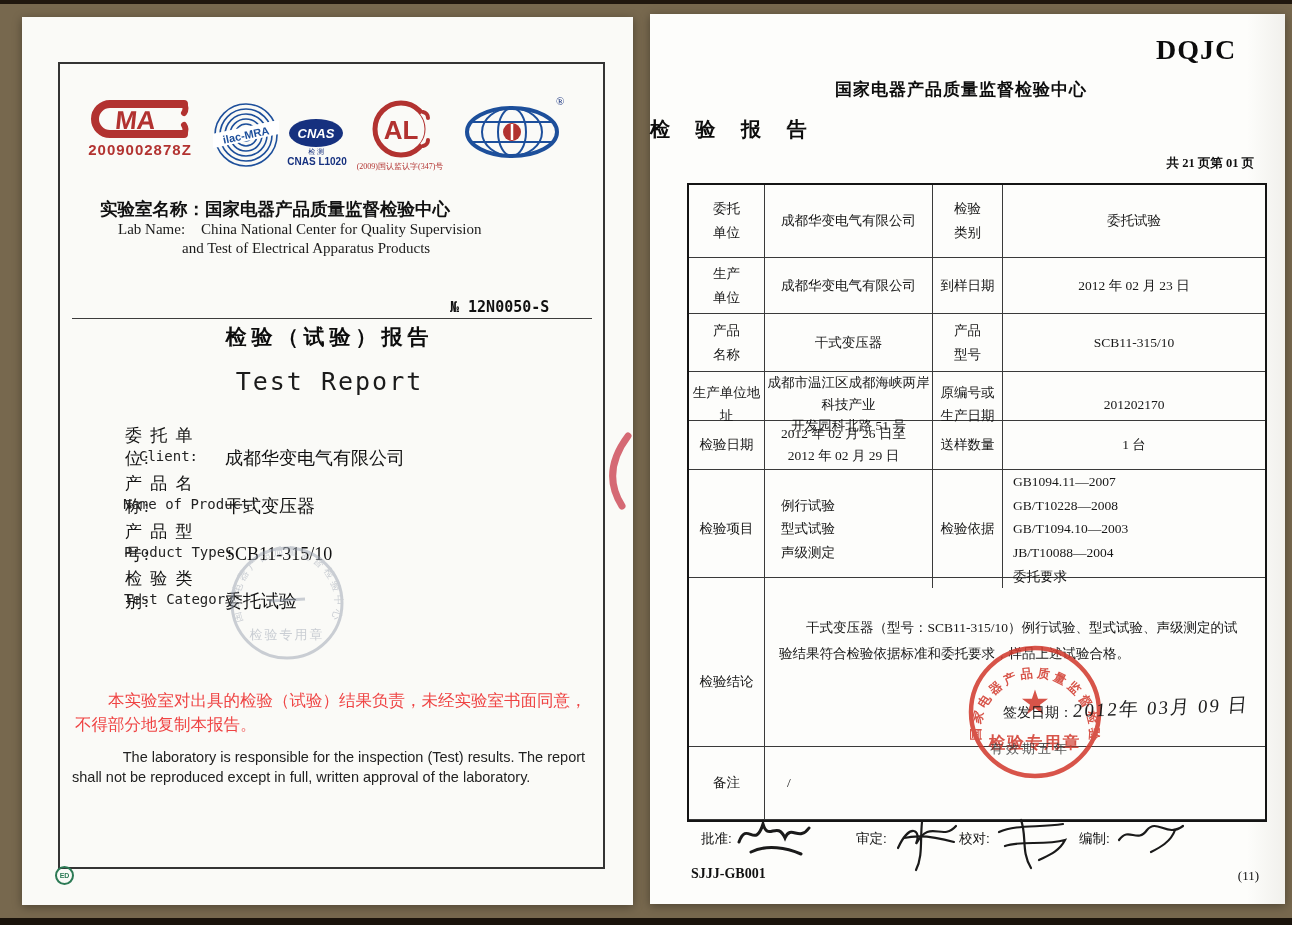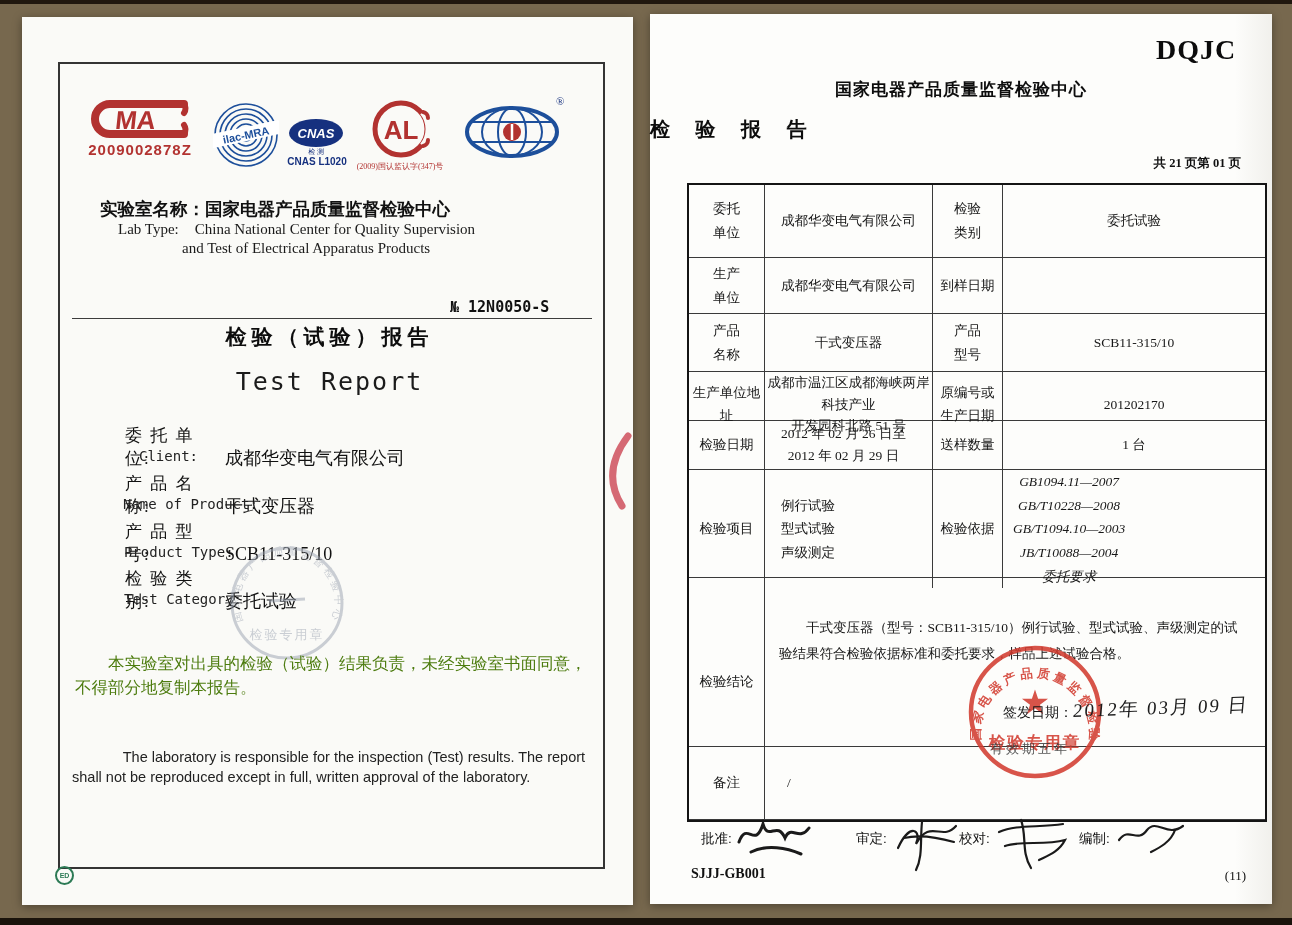--- a/index.html
+++ b/index.html
@@ -2,60 +2,60 @@
 <html><head>
 <meta charset="utf-8">
 <style>
   html,body{margin:0;padding:0;}
   body{width:1292px;height:925px;overflow:hidden;background:#77684e;font-family:"Liberation Serif",serif;}
   .sheet{position:relative;width:1292px;height:925px;background:#77684e;}
   .strip-top{position:absolute;left:0;top:0;width:100%;height:4px;background:#20170e;}
   .strip-bottom{position:absolute;left:0;bottom:0;width:100%;height:7px;background:#1a130b;}
   .page{position:absolute;box-shadow:0 2px 9px rgba(0,0,0,.35);}
   #page-left{left:22px;top:17px;width:611px;height:888px;background:#fafaf7;}
-  #page-right{left:650px;top:14px;width:622px;height:890px;background:linear-gradient(90deg,#fdfdfb 94%,#f1f0ec);}
+  #page-right{left:650px;top:14px;width:622px;height:890px;background:linear-gradient(90deg,#fdfdfb 94%,#f1f0ec);padding-left:13px;}
   .abs{position:absolute;}
   
   .frame{position:absolute;left:36px;top:45px;width:543px;height:803px;border:2px solid #343434;}
   .cma-code{position:absolute;left:56px;top:124px;width:124px;text-align:center;font-family:"Liberation Sans",sans-serif;font-weight:bold;font-size:15px;letter-spacing:1px;color:#b23230;}
   .cnas-sub{position:absolute;left:265px;top:130px;width:58px;text-align:center;font-size:7px;color:#16317f;}
   .cnas-code{position:absolute;left:255px;top:139px;width:80px;text-align:center;font-family:"Liberation Sans",sans-serif;font-weight:bold;font-size:10px;color:#16317f;}
   .cal-code{position:absolute;left:318px;top:144px;width:120px;text-align:center;font-size:8px;color:#b23230;}
   .globe-reg{position:absolute;left:534px;top:78px;font-size:11px;color:#16317f;}
   .labname-cn{position:absolute;left:78px;top:180px;width:480px;font-family:"Liberation Sans",sans-serif;font-weight:bold;font-size:17.5px;color:#111;}
   .labname-en1{position:absolute;left:96px;top:204px;font-size:15px;color:#1a1a1a;}
   .labname-en1 .gap{display:inline-block;width:16px;}
   .labname-en2{position:absolute;left:160px;top:223px;font-size:15px;color:#1a1a1a;}
   .report-no-left{position:absolute;left:428px;top:281px;font-family:"DejaVu Sans Mono",monospace;font-weight:bold;font-size:15px;color:#111;}
   .rule{position:absolute;left:50px;top:301px;width:520px;border-top:1.5px solid #3c3c3c;}
   .title-cn{position:absolute;left:36px;top:306px;width:543px;text-align:center;font-weight:bold;font-size:21px;letter-spacing:5px;color:#0d0d0d;}
   .title-en{position:absolute;left:36px;top:350px;width:543px;text-align:center;font-family:"DejaVu Sans Mono",monospace;font-size:25px;letter-spacing:2px;color:#1b1b1b;}
   .field-cn{position:absolute;left:103px;font-size:17px;color:#111;}
   .field-cn .flabel{display:inline-block;width:100px;letter-spacing:2px;}
   .field-cn .fval{font-size:18px;}
   .field-en{position:absolute;font-family:"DejaVu Sans Mono",monospace;font-size:14px;color:#222;}
-  .disc-cn{position:absolute;left:53px;top:635px;width:516px;font-size:16.5px;line-height:1.45;color:#4d7c0f;text-indent:2em;}
+  .disc-cn{position:absolute;left:53px;top:672px;width:516px;font-size:16.5px;line-height:1.45;color:#ef4444;text-indent:2em;}
   .disc-en{position:absolute;left:50px;top:731px;width:522px;font-family:"Liberation Sans",sans-serif;font-size:14.5px;line-height:1.35;color:#222;text-indent:3.5em;}
   .press-mark{position:absolute;left:33px;top:849px;width:15px;height:15px;border:2px solid #2c7a55;border-radius:50%;color:#2c7a55;font-size:7px;font-weight:bold;display:flex;align-items:center;justify-content:center;font-family:"Liberation Sans",sans-serif;}
   .ghost-stamp{position:absolute;left:203px;top:524px;opacity:.5;}
   .red-arc{position:absolute;left:576px;top:415px;}
   
   .dqjc{position:absolute;left:506px;top:20px;font-family:"Liberation Serif",serif;font-weight:600;font-size:28px;letter-spacing:1px;color:#0c0c0c;}
   .org-name{position:absolute;left:0;top:64px;width:622px;text-align:center;font-family:"Liberation Sans",sans-serif;font-weight:bold;font-size:17px;letter-spacing:1px;color:#0d0d0d;}
   .rp-title{position:absolute;left:0;top:102px;width:646px;text-align:left;font-family:"Liberation Sans",sans-serif;font-weight:bold;font-size:20px;letter-spacing:10px;color:#0d0d0d;}
   .no-row-left{position:absolute;left:41px;top:140px;font-weight:bold;font-size:12.5px;color:#111;margin-top:48px;}
   .no-row-right{position:absolute;right:31px;top:141px;font-weight:bold;font-size:12.5px;color:#111;}
   .rtable{position:absolute;left:37px;top:169px;width:576px;border:2px solid #141414;background:#fdfdfb;}
   .trow{display:grid;grid-template-columns:76px 168px 70px 262px;border-bottom:1px solid #3a3a3a;}
   .trow:last-child{border-bottom:none;}
   .trow2{display:grid;grid-template-columns:76px 500px;border-bottom:1px solid #3a3a3a;}
   .cell{border-right:1px solid #3a3a3a;display:flex;align-items:center;justify-content:center;text-align:center;font-size:13.5px;color:#171717;white-space:pre-line;line-height:1.75;}
   .cell.lastc{border-right:none;}
   .cell.left{justify-content:flex-start;text-align:center;padding-left:16px;}
-  .cell.leftsm{justify-content:flex-start;text-align:center;padding-left:10px;font-style:italic;}
+  .cell.leftsm{justify-content:flex-start;text-align:left;padding-left:10px;}
   .concl{display:block;position:relative;text-align:left;overflow:visible;}
   .concl-text{padding:13px 16px 0 14px;text-indent:2em;font-size:13.5px;line-height:1.95;color:#171717;}
   .remark{display:flex;justify-content:flex-start;align-items:center;padding-left:22px;text-align:left;}
   .stamp-svg{position:absolute;left:185px;top:46px;overflow:visible;}
   .sign-date{position:absolute;left:238px;top:116px;font-size:14px;color:#151515;white-space:nowrap;}
   .sign-date .hand{display:inline-block;font-size:19px;letter-spacing:2px;transform:skewX(-7deg) rotate(-2deg);transform-origin:left center;color:#1c1c1c;}
   .validity{position:absolute;left:225px;top:160px;font-size:13px;letter-spacing:3px;color:#3a3a3a;opacity:.85;}
   .sig-group{position:absolute;top:816px;font-family:"Liberation Sans",sans-serif;font-size:13.5px;color:#111;}
   .sig-group svg{position:absolute;left:34px;top:-16px;}
   .rp-footer-left{position:absolute;left:41px;top:852px;font-family:"Liberation Serif",serif;font-weight:bold;font-size:14px;color:#111;text-align:right;}
@@ -112,21 +112,21 @@
       <ellipse cx="48" cy="26" rx="30" ry="24" fill="none" stroke="#1d4f9b" stroke-width="2"></ellipse>
       <ellipse cx="48" cy="26" rx="14" ry="24" fill="none" stroke="#1d4f9b" stroke-width="2"></ellipse>
       <line x1="5" y1="16" x2="91" y2="16" stroke="#1d4f9b" stroke-width="2"></line>
       <line x1="5" y1="36" x2="91" y2="36" stroke="#1d4f9b" stroke-width="2"></line>
       <circle cx="48" cy="26" r="9" fill="#b23230"></circle>
       <line x1="48" y1="18" x2="48" y2="34" stroke="#ffffff" stroke-width="2.5"></line>
     </svg>
     <div class="globe-reg">®</div>
 
     <div class="labname-cn">实验室名称：国家电器产品质量监督检验中心</div>
-    <div class="labname-en1"><span>Lab Type:</span><span class="gap"></span><span>China National Center for Quality Supervision</span></div>
+    <div class="labname-en1"><span>Lab Name:</span><span class="gap"></span><span>China National Center for Quality Supervision</span></div>
     <div class="labname-en2">and Test of Electrical Apparatus Products</div>
 
     <div class="report-no-left">№ 12N0050-S</div>
     <div class="rule"></div>
 
     <div class="title-cn">检验（试验）报告</div>
     <div class="title-en">Test  Report</div>
 
     <div class="field-cn" style="top:407px"><span class="flabel">委 托 单 位:</span><span class="fval">成都华变电气有限公司</span></div>
     <div class="field-en" style="left:117px;top:431px">Client:</div>
@@ -172,20 +172,21 @@
         <div class="cell">成都华变电气有限公司</div>
         <div class="cell">检验
 类别</div>
         <div class="cell lastc">委托试验</div>
       </div>
       <div class="trow" style="height:55px">
         <div class="cell">生产
 单位</div>
         <div class="cell">成都华变电气有限公司</div>
         <div class="cell">到样日期</div>
+        <div class="cell lastc">2012 年 02 月 23 日</div>
       </div>
       <div class="trow" style="height:57px">
         <div class="cell">产品
 名称</div>
         <div class="cell">干式变压器</div>
         <div class="cell">产品
 型号</div>
         <div class="cell lastc">SCB11-315/10</div>
       </div>
       <div class="trow" style="height:48px">

